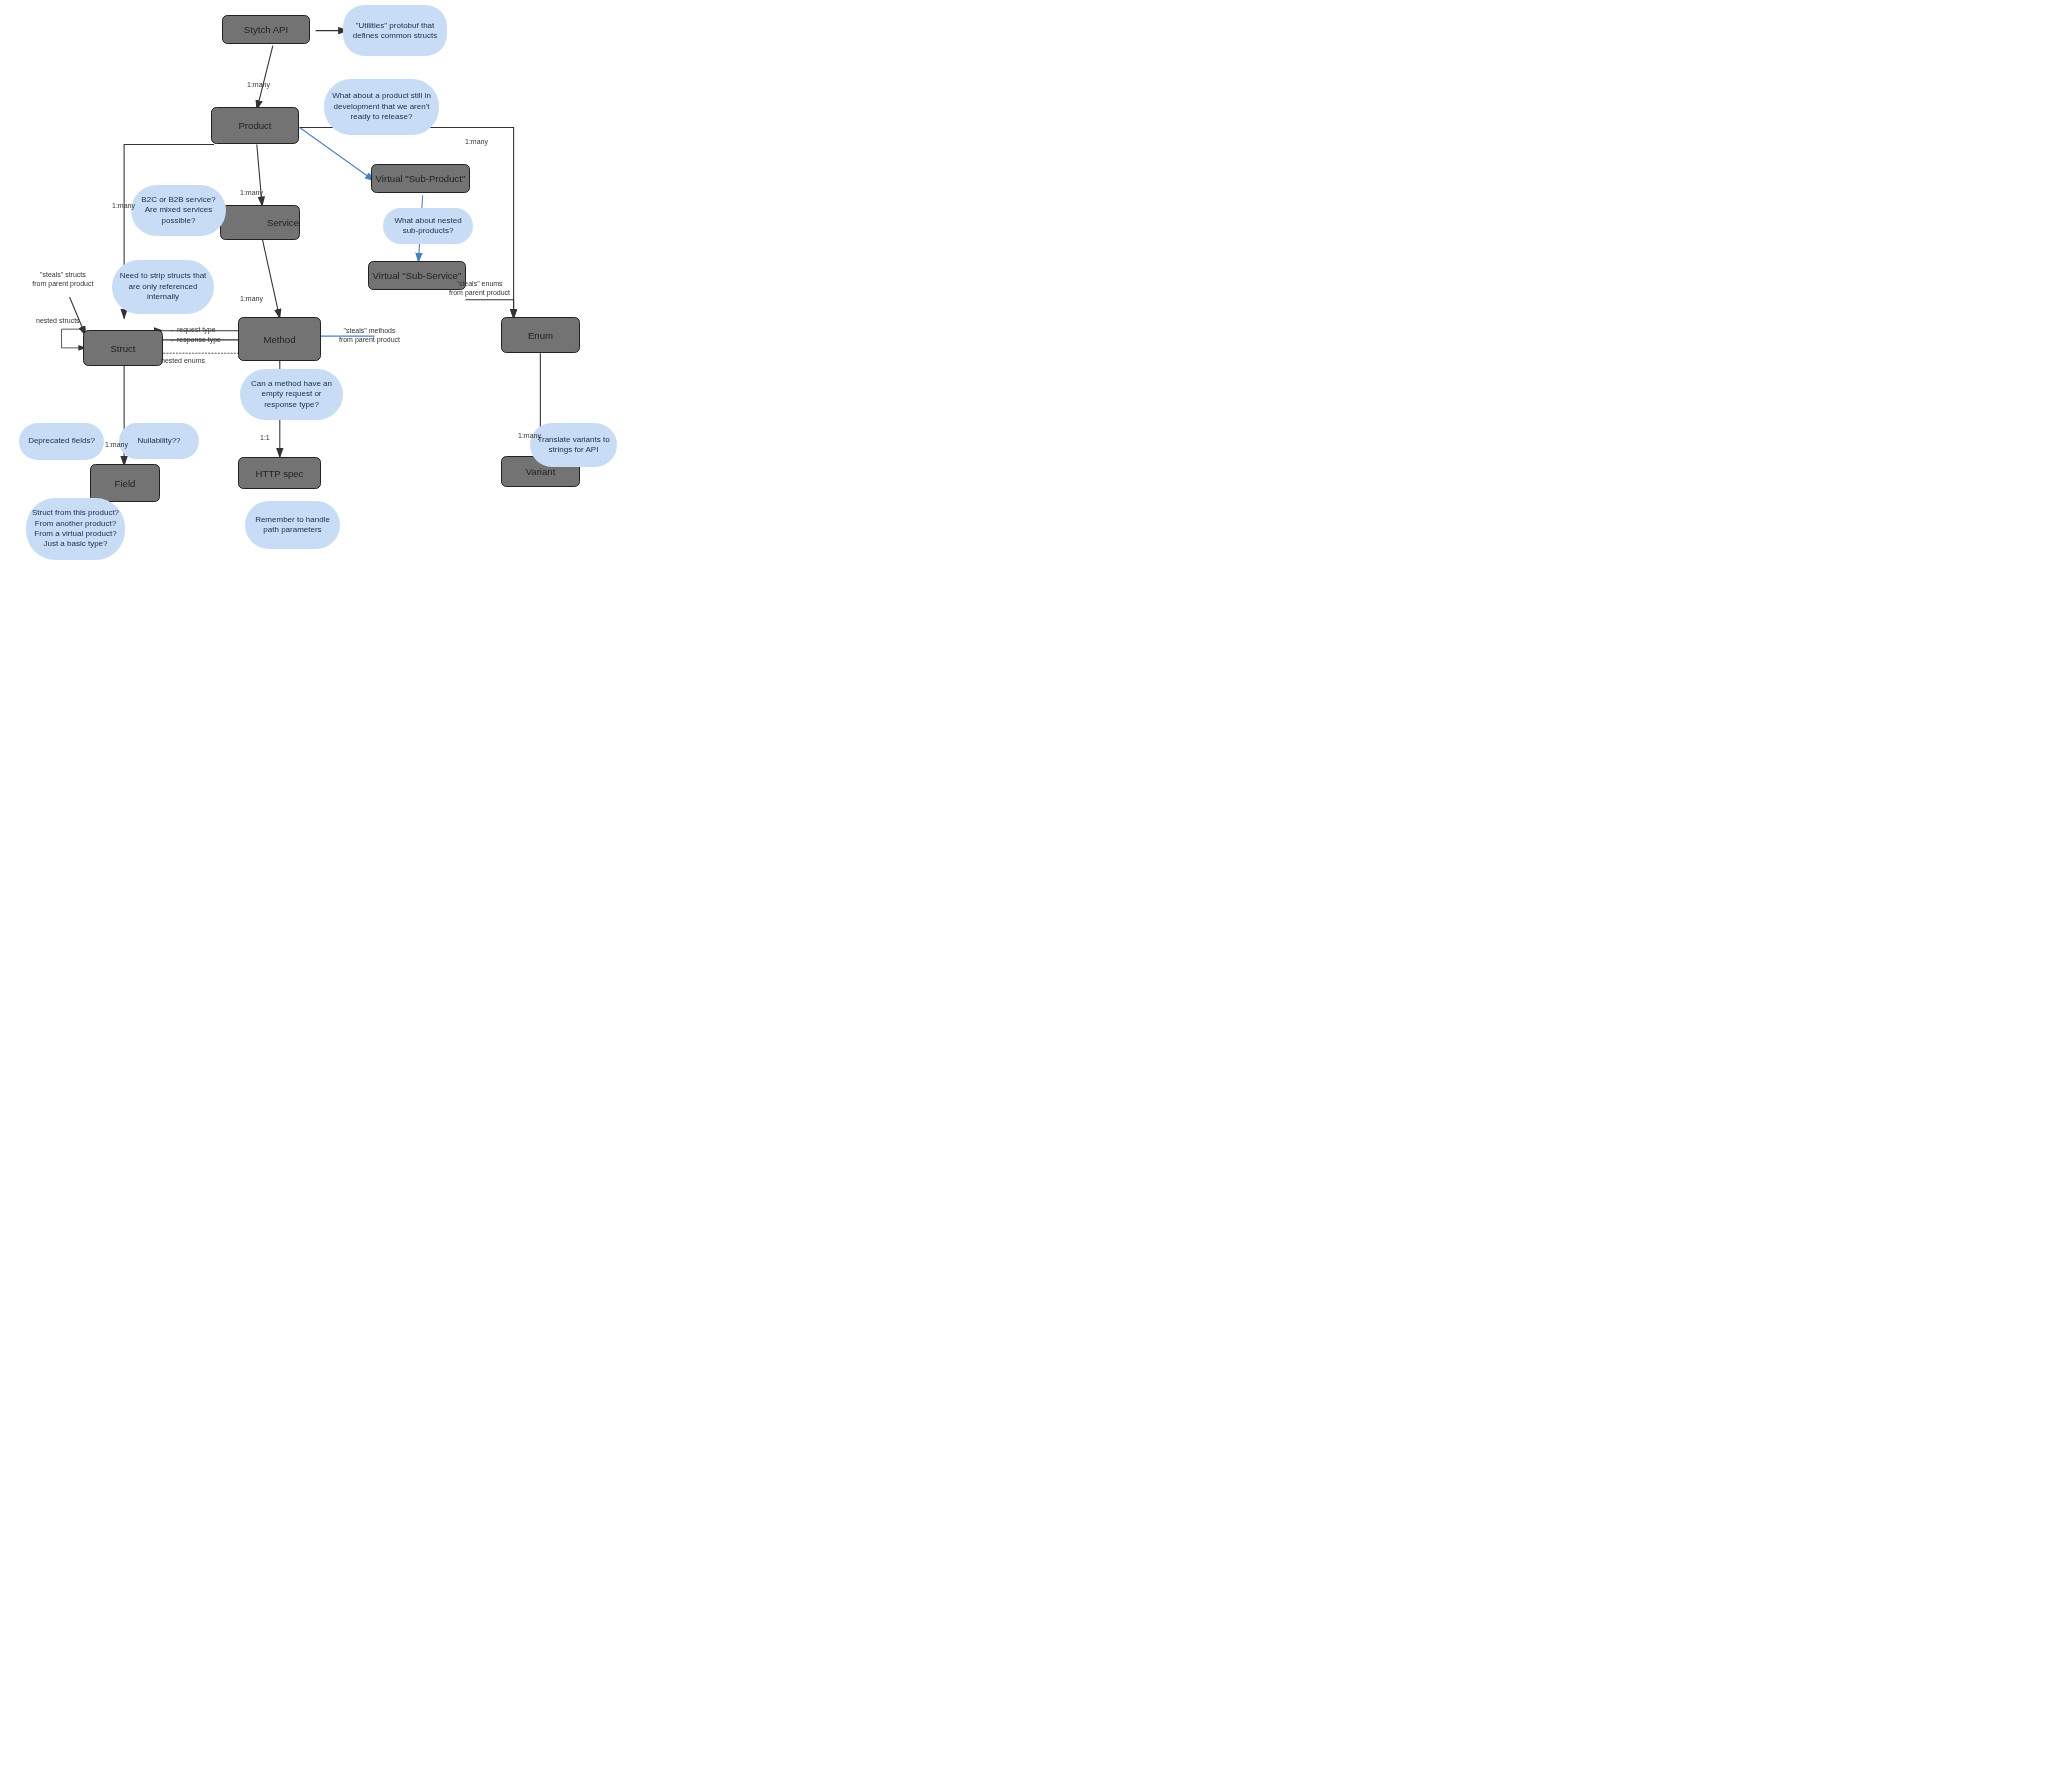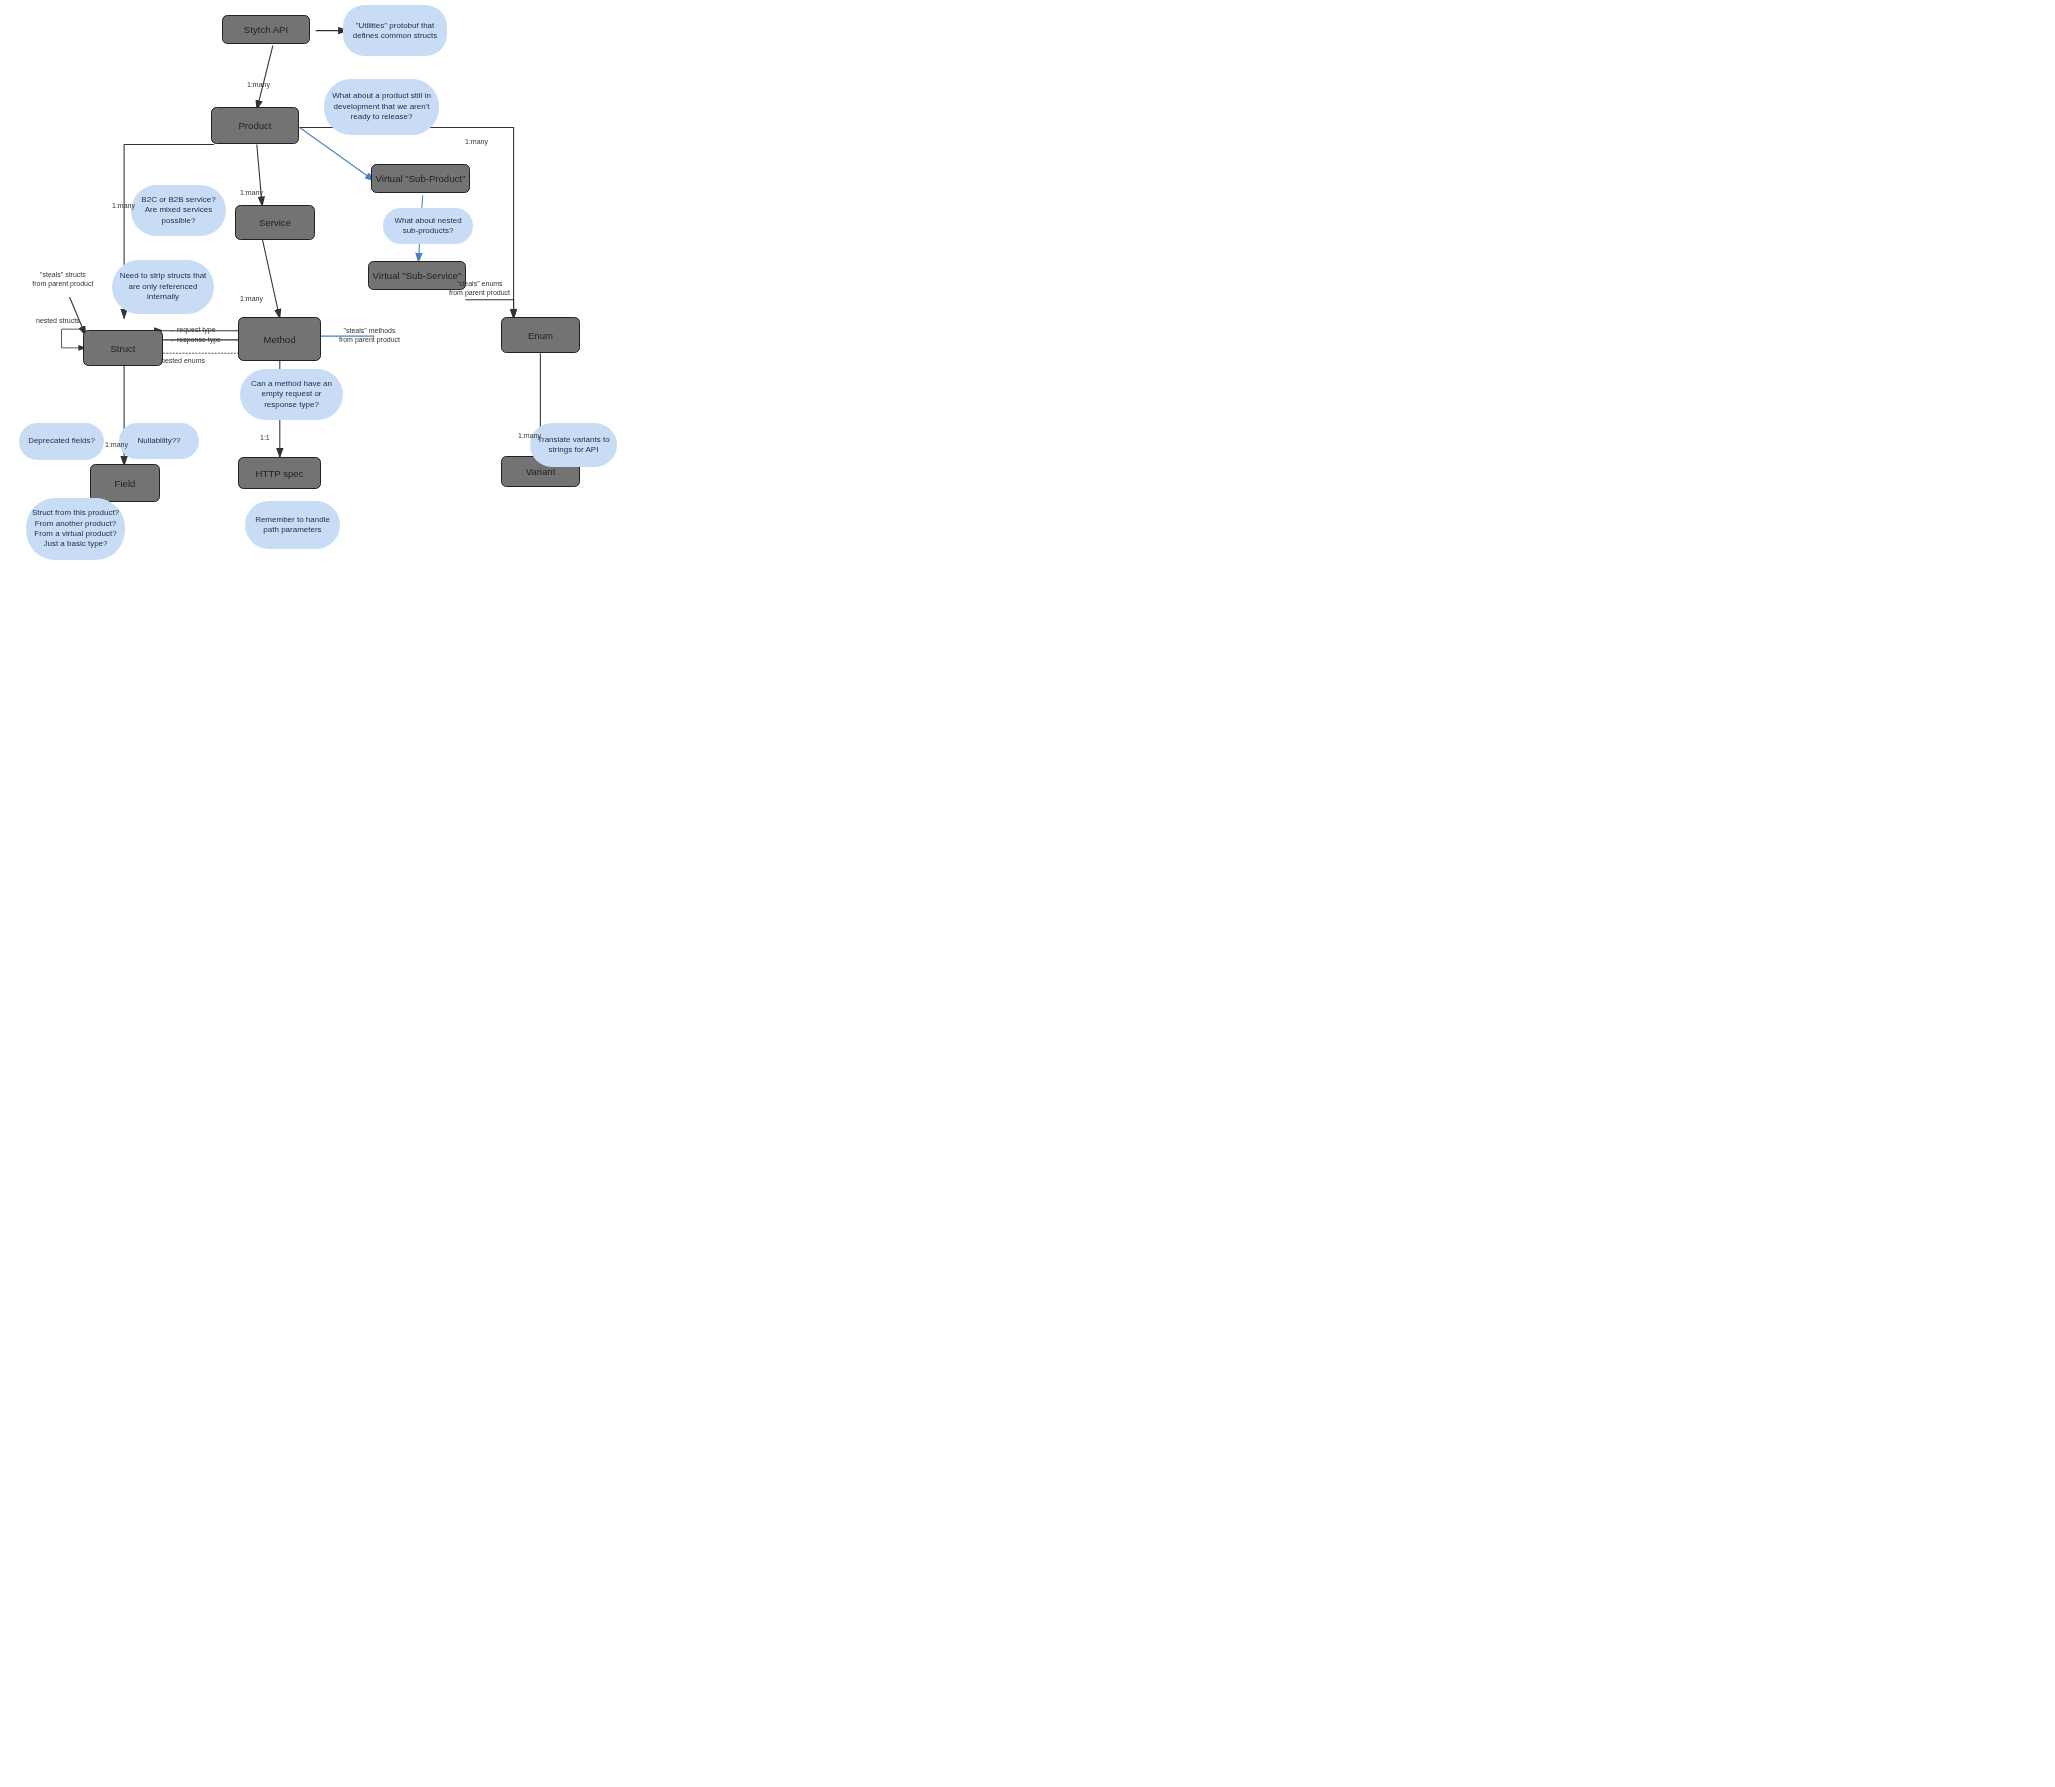--- a/index.html
+++ b/index.html
@@ -127,21 +127,21 @@
   </div>
 
   <div class="rect-node" style="left:211px; top:107px; width:88px; height:37px;">
     <span>Product</span>
   </div>
 
   <div class="rect-node" style="left:371px; top:164px; width:99px; height:29.4px;">
     <span>Virtual "Sub-Product"</span>
   </div>
 
-  <div class="rect-node" style="left:235px; top:205px; width:80px; height:35px;">
+  <div class="rect-node" style="left:220px; top:205px; width:80px; height:35px;justify-content:flex-end;">
     <span>Service</span>
   </div>
 
   <div class="rect-node" style="left:368px; top:261px; width:98px; height:29.4px;">
     <span>Virtual "Sub-Service"</span>
   </div>
 
   <div class="rect-node" style="left:83px; top:317px; width:80px; height:36px;margin-top:13px;">
     <span>Struct</span>
   </div>

